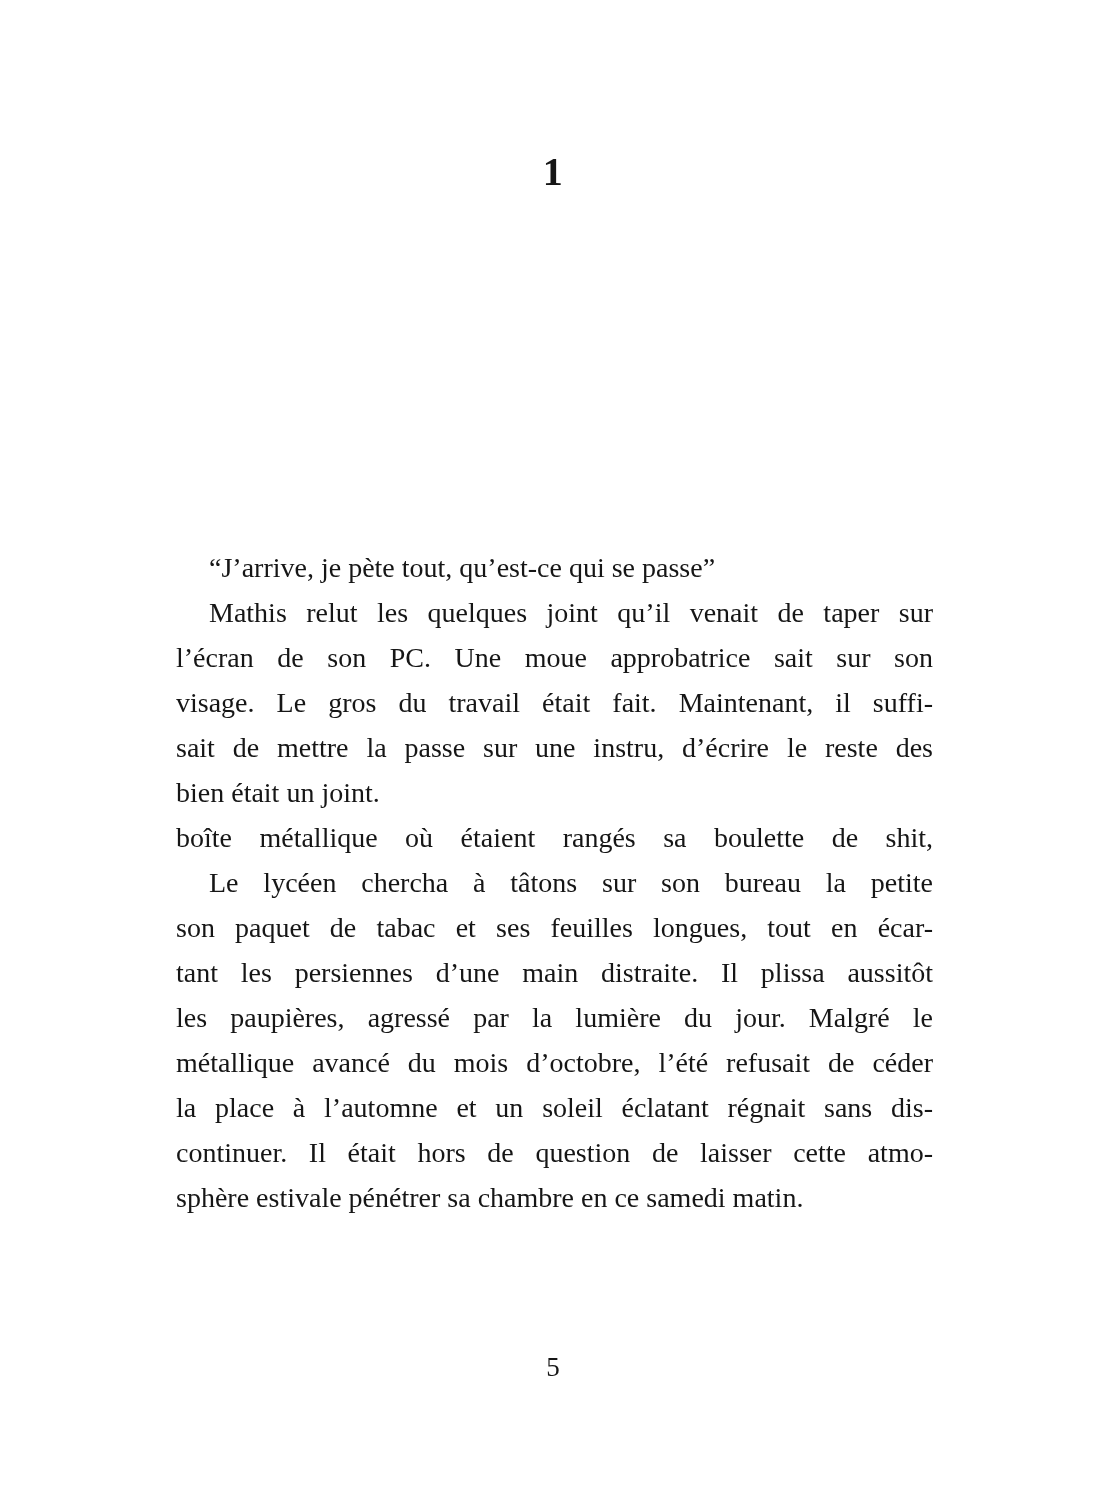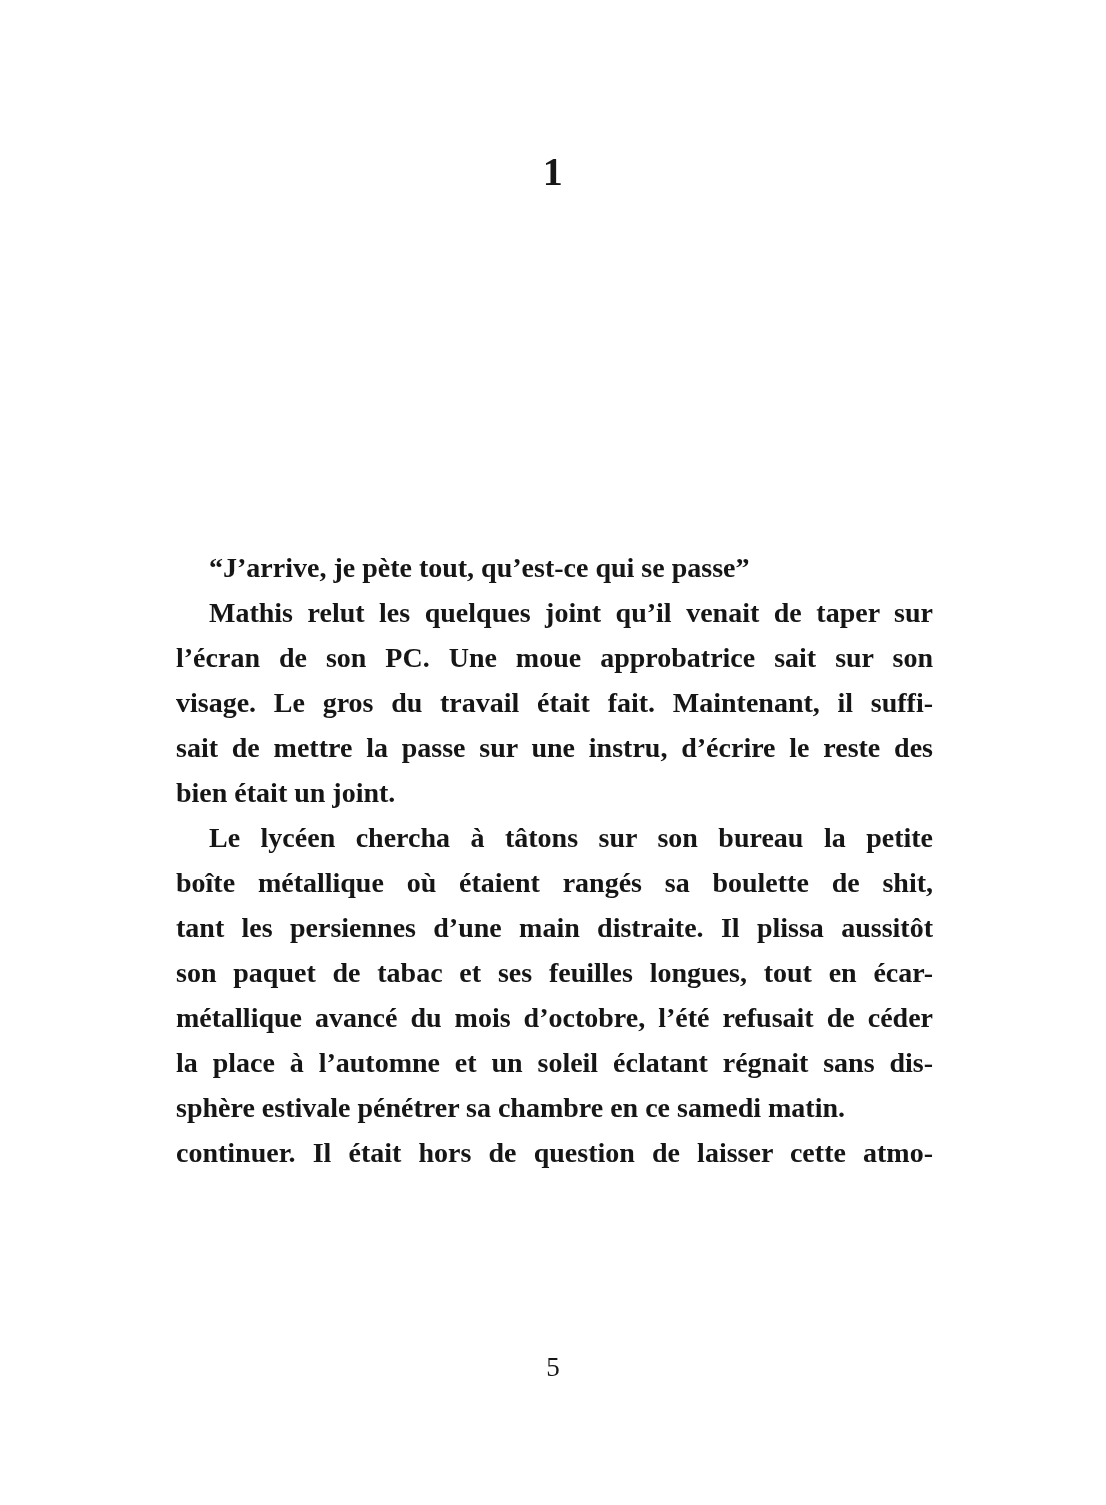--- a/index.html
+++ b/index.html
@@ -26,21 +26,20 @@
     font-weight: 700;
     letter-spacing: 0.5px;
   }
   .text-block {
     position: absolute;
     top: 545px;
     left: 176px;
     width: 757px;
     font-size: 28px;
     line-height: 45px;
-    font-weight: bold;
   }
   .paragraph {
     margin: 0;
   }
   .line {
     text-align: justify;
     text-align-last: justify;
     white-space: normal;
   }
   .line.indent {
@@ -69,25 +68,26 @@
         <div class="line indent last">“J’arrive, je pète tout, qu’est-ce qui se passe”</div>
       </div>
       <div class="paragraph">
         <div class="line indent">Mathis relut les quelques joint qu’il venait de taper sur</div>
         <div class="line">l’écran de son PC. Une moue approbatrice sait sur son</div>
         <div class="line">visage. Le gros du travail était fait. Maintenant, il suffi-</div>
         <div class="line">sait de mettre la passe sur une instru, d’écrire le reste des</div>
         <div class="line last">bien était un joint.</div>
       </div>
       <div class="paragraph">
+        <div class="line">boîte métallique où étaient rangés sa boulette de shit,</div>
         <div class="line indent">Le lycéen chercha à tâtons sur son bureau la petite</div>
-        <div class="line">boîte métallique où étaient rangés sa boulette de shit,</div>
+        <div class="line">son paquet de tabac et ses feuilles longues, tout en écar-</div>
         <div class="line">tant les persiennes d’une main distraite. Il plissa aussitôt</div>
-        <div class="line">son paquet de tabac et ses feuilles longues, tout en écar-</div>
+        <div class="line">les paupières, agressé par la lumière du jour. Malgré le</div>
         <div class="line">métallique avancé du mois d’octobre, l’été refusait de céder</div>
         <div class="line">la place à l’automne et un soleil éclatant régnait sans dis-</div>
+        <div class="line">continuer. Il était hors de question de laisser cette atmo-</div>
         <div class="line last">sphère estivale pénétrer sa chambre en ce samedi matin.</div>
-        <div class="line">continuer. Il était hors de question de laisser cette atmo-</div>
       </div>
     </div>
 
   <div class="page-number">5</div>
 </div>
 
 </body></html>

